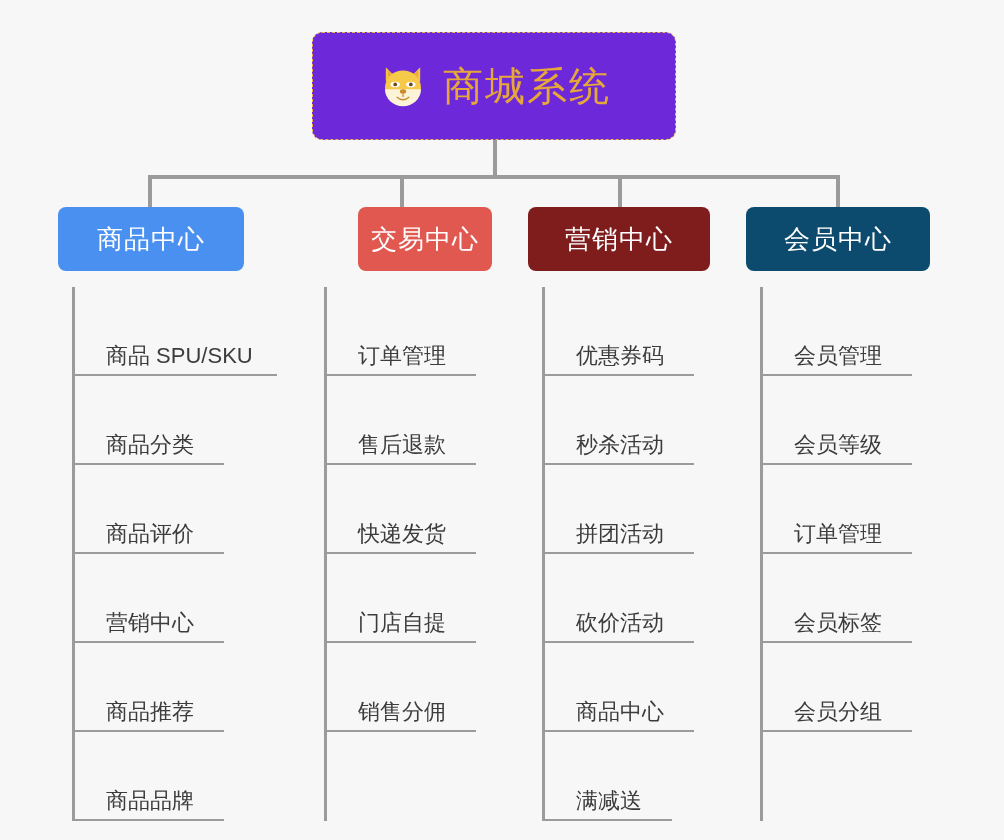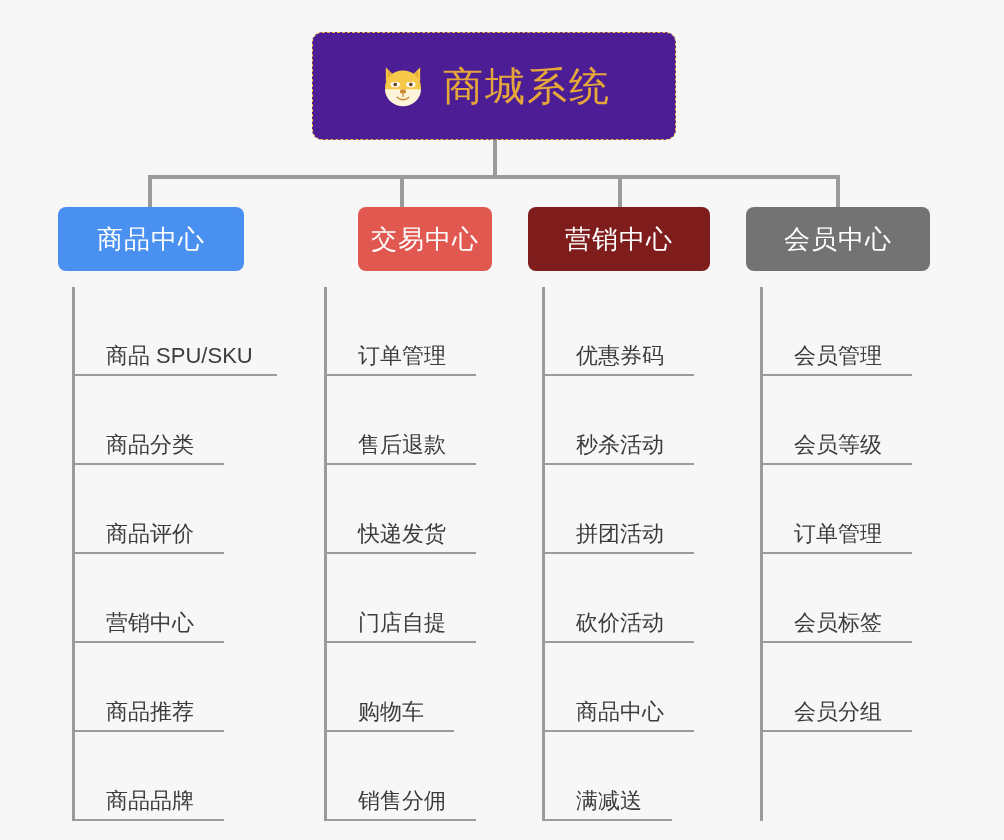--- a/index.html
+++ b/index.html
@@ -21,21 +21,21 @@
     height: 840px;
   }
 
   
   .root-node {
     position: absolute;
     left: 312px;
     top: 32px;
     width: 364px;
     height: 108px;
-    background: #4c1d95;
+    background: #6d28d9;
     border: 1px dashed #e8b84b;
     border-radius: 10px;
     box-sizing: border-box;
     display: flex;
     align-items: center;
     justify-content: center;
     gap: 14px;
   }
   .root-emoji {
     font-size: 44px;
@@ -207,24 +207,20 @@
       </div>
       <div class="leaf">
         <span class="leaf-text">快递发货</span>
         <span class="leaf-rule" style="width:152px;"></span>
       </div>
       <div class="leaf">
         <span class="leaf-text">门店自提</span>
         <span class="leaf-rule" style="width:152px;"></span>
       </div>
       <div class="leaf">
-        <span class="leaf-text">购物车</span>
-        <span class="leaf-rule" style="width:130px;"></span>
-      </div>
-      <div class="leaf">
         <span class="leaf-text">销售分佣</span>
         <span class="leaf-rule" style="width:152px;"></span>
       </div>
     </div>
   </div>
 
   <div class="column" style="left:528px; width:182px;">
     <div class="col-header" style="background:#7f1d1d;">营销中心</div>
     <div class="col-body">
       <div class="col-spine" style="height:534px;"></div>
@@ -249,21 +245,21 @@
         <span class="leaf-rule" style="width:152px;"></span>
       </div>
       <div class="leaf">
         <span class="leaf-text">满减送</span>
         <span class="leaf-rule" style="width:130px;"></span>
       </div>
     </div>
   </div>
 
   <div class="column" style="left:746px; width:184px;">
-    <div class="col-header" style="background:#737373;text-align:center;">会员中心</div>
+    <div class="col-header" style="background:#0c4a6e;text-align:center;">会员中心</div>
     <div class="col-body">
       <div class="col-spine" style="height:534px;"></div>
       <div class="leaf">
         <span class="leaf-text">会员管理</span>
         <span class="leaf-rule" style="width:152px;"></span>
       </div>
       <div class="leaf">
         <span class="leaf-text">会员等级</span>
         <span class="leaf-rule" style="width:152px;"></span>
       </div>

